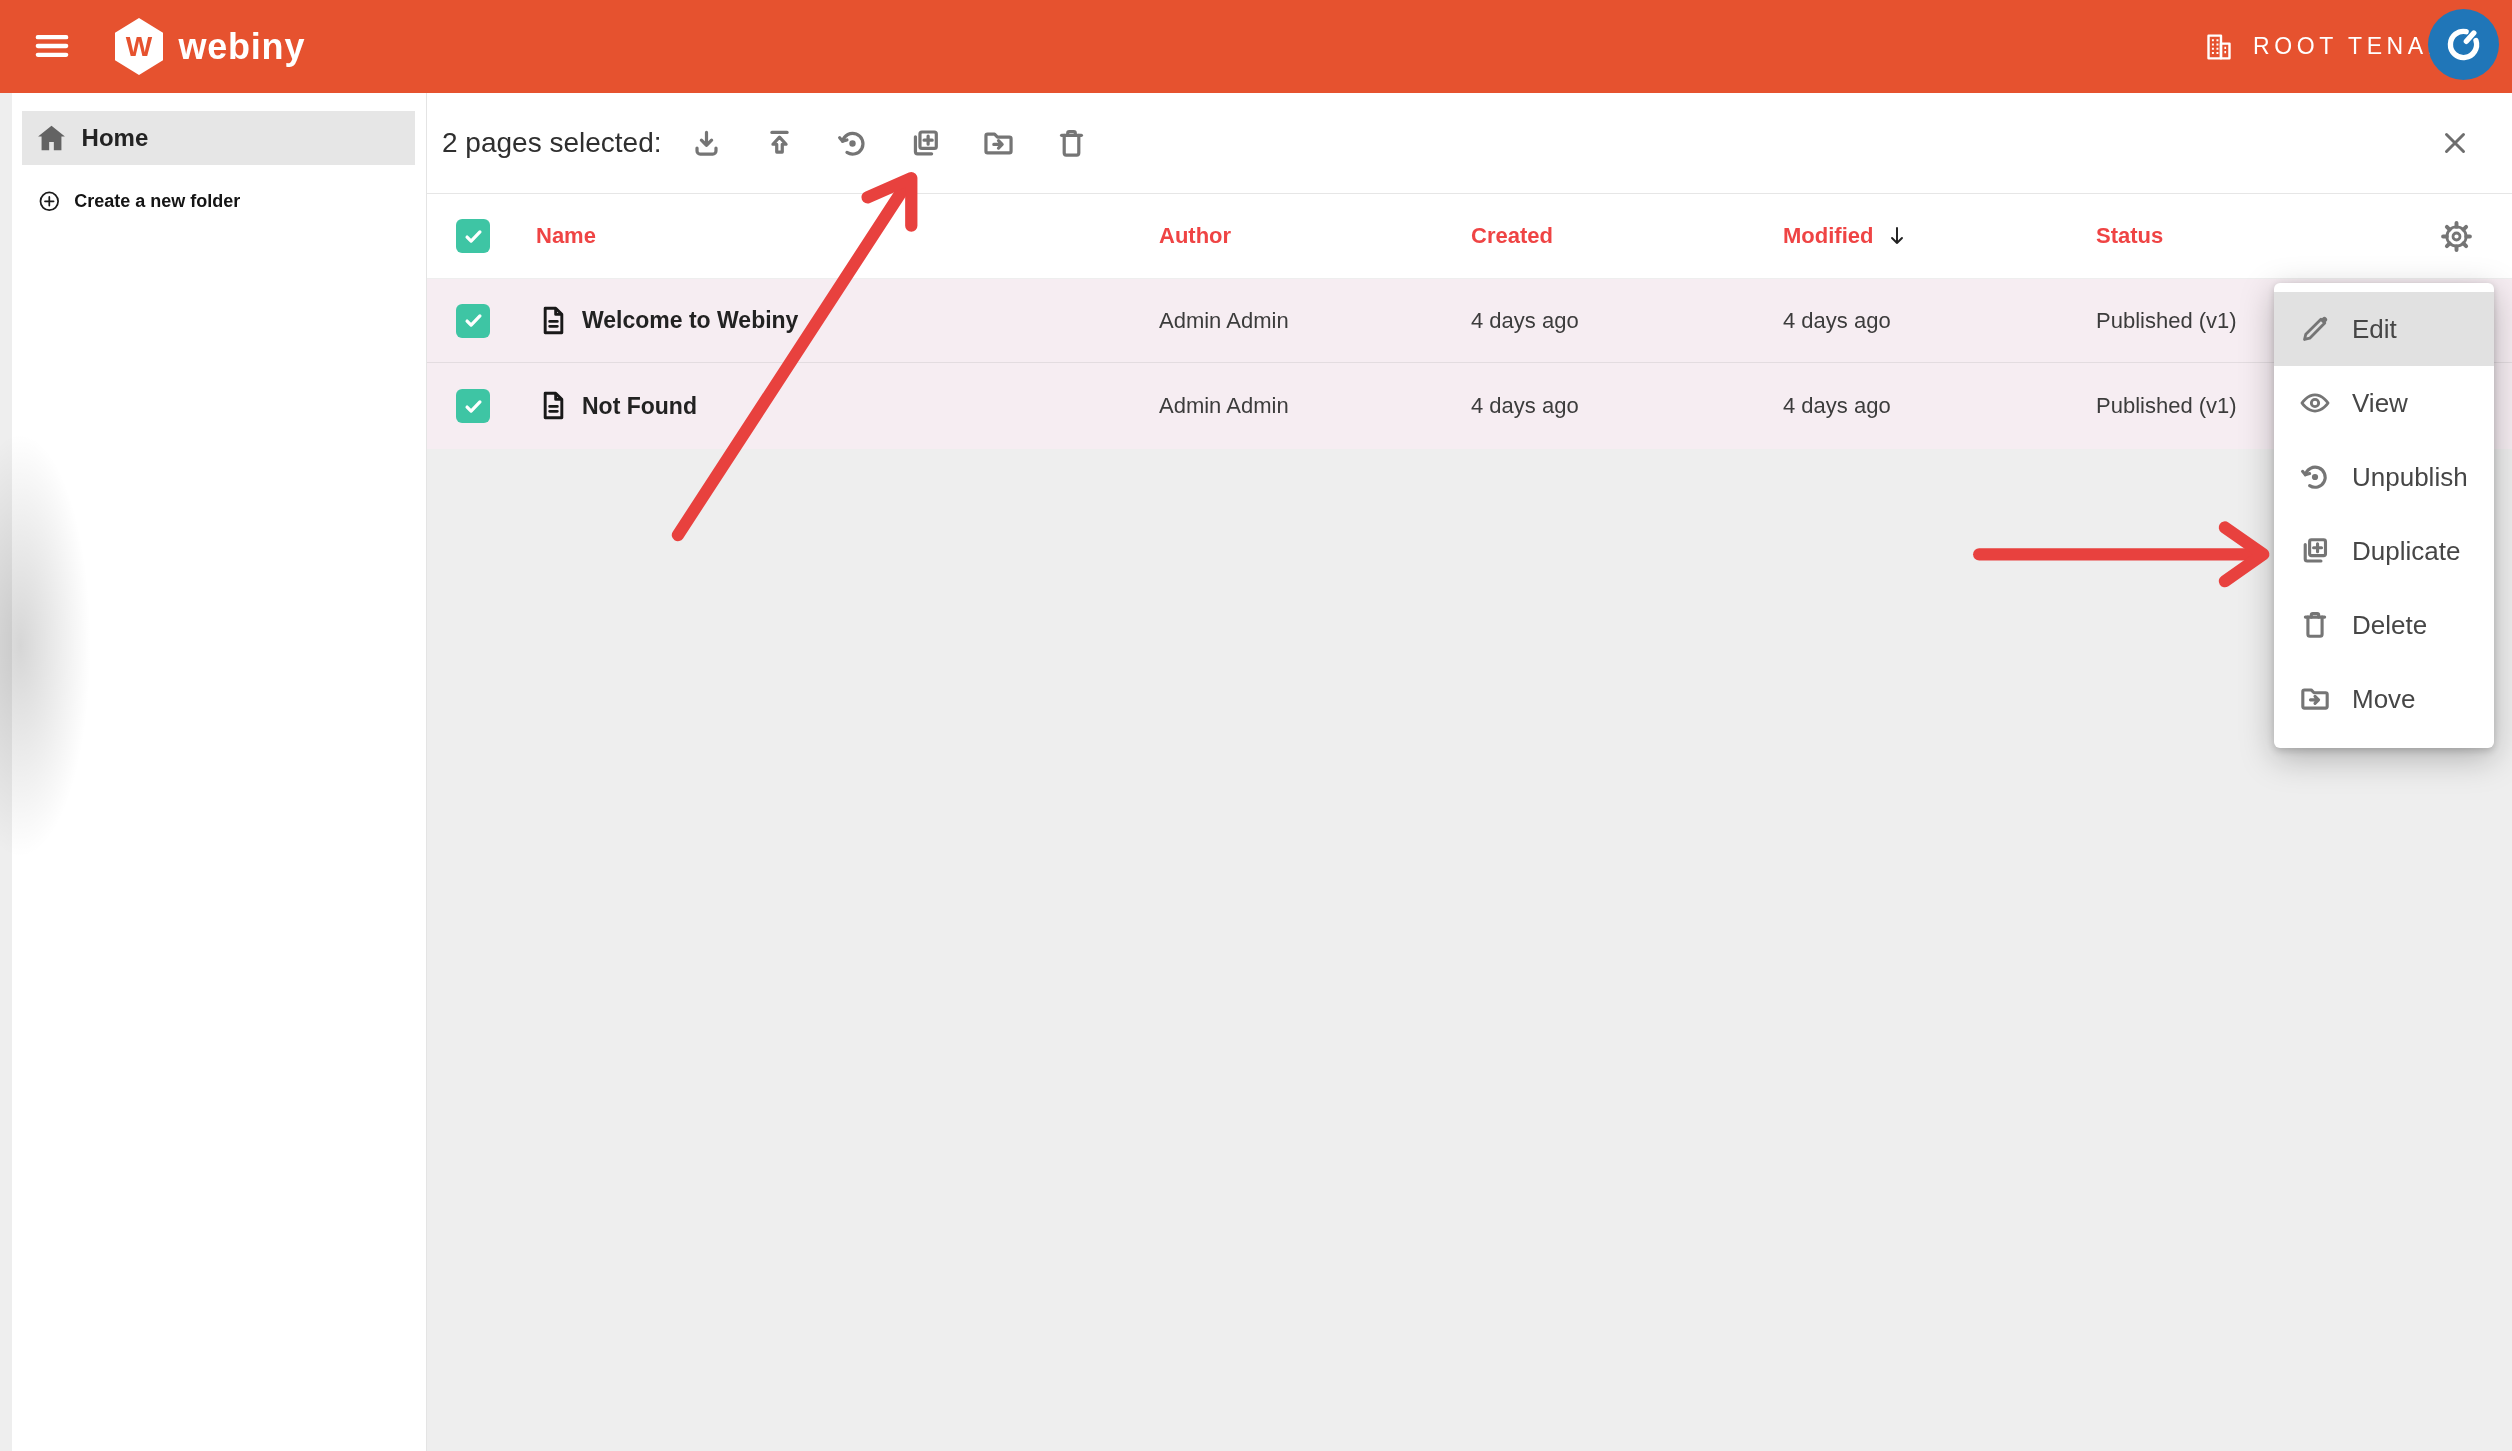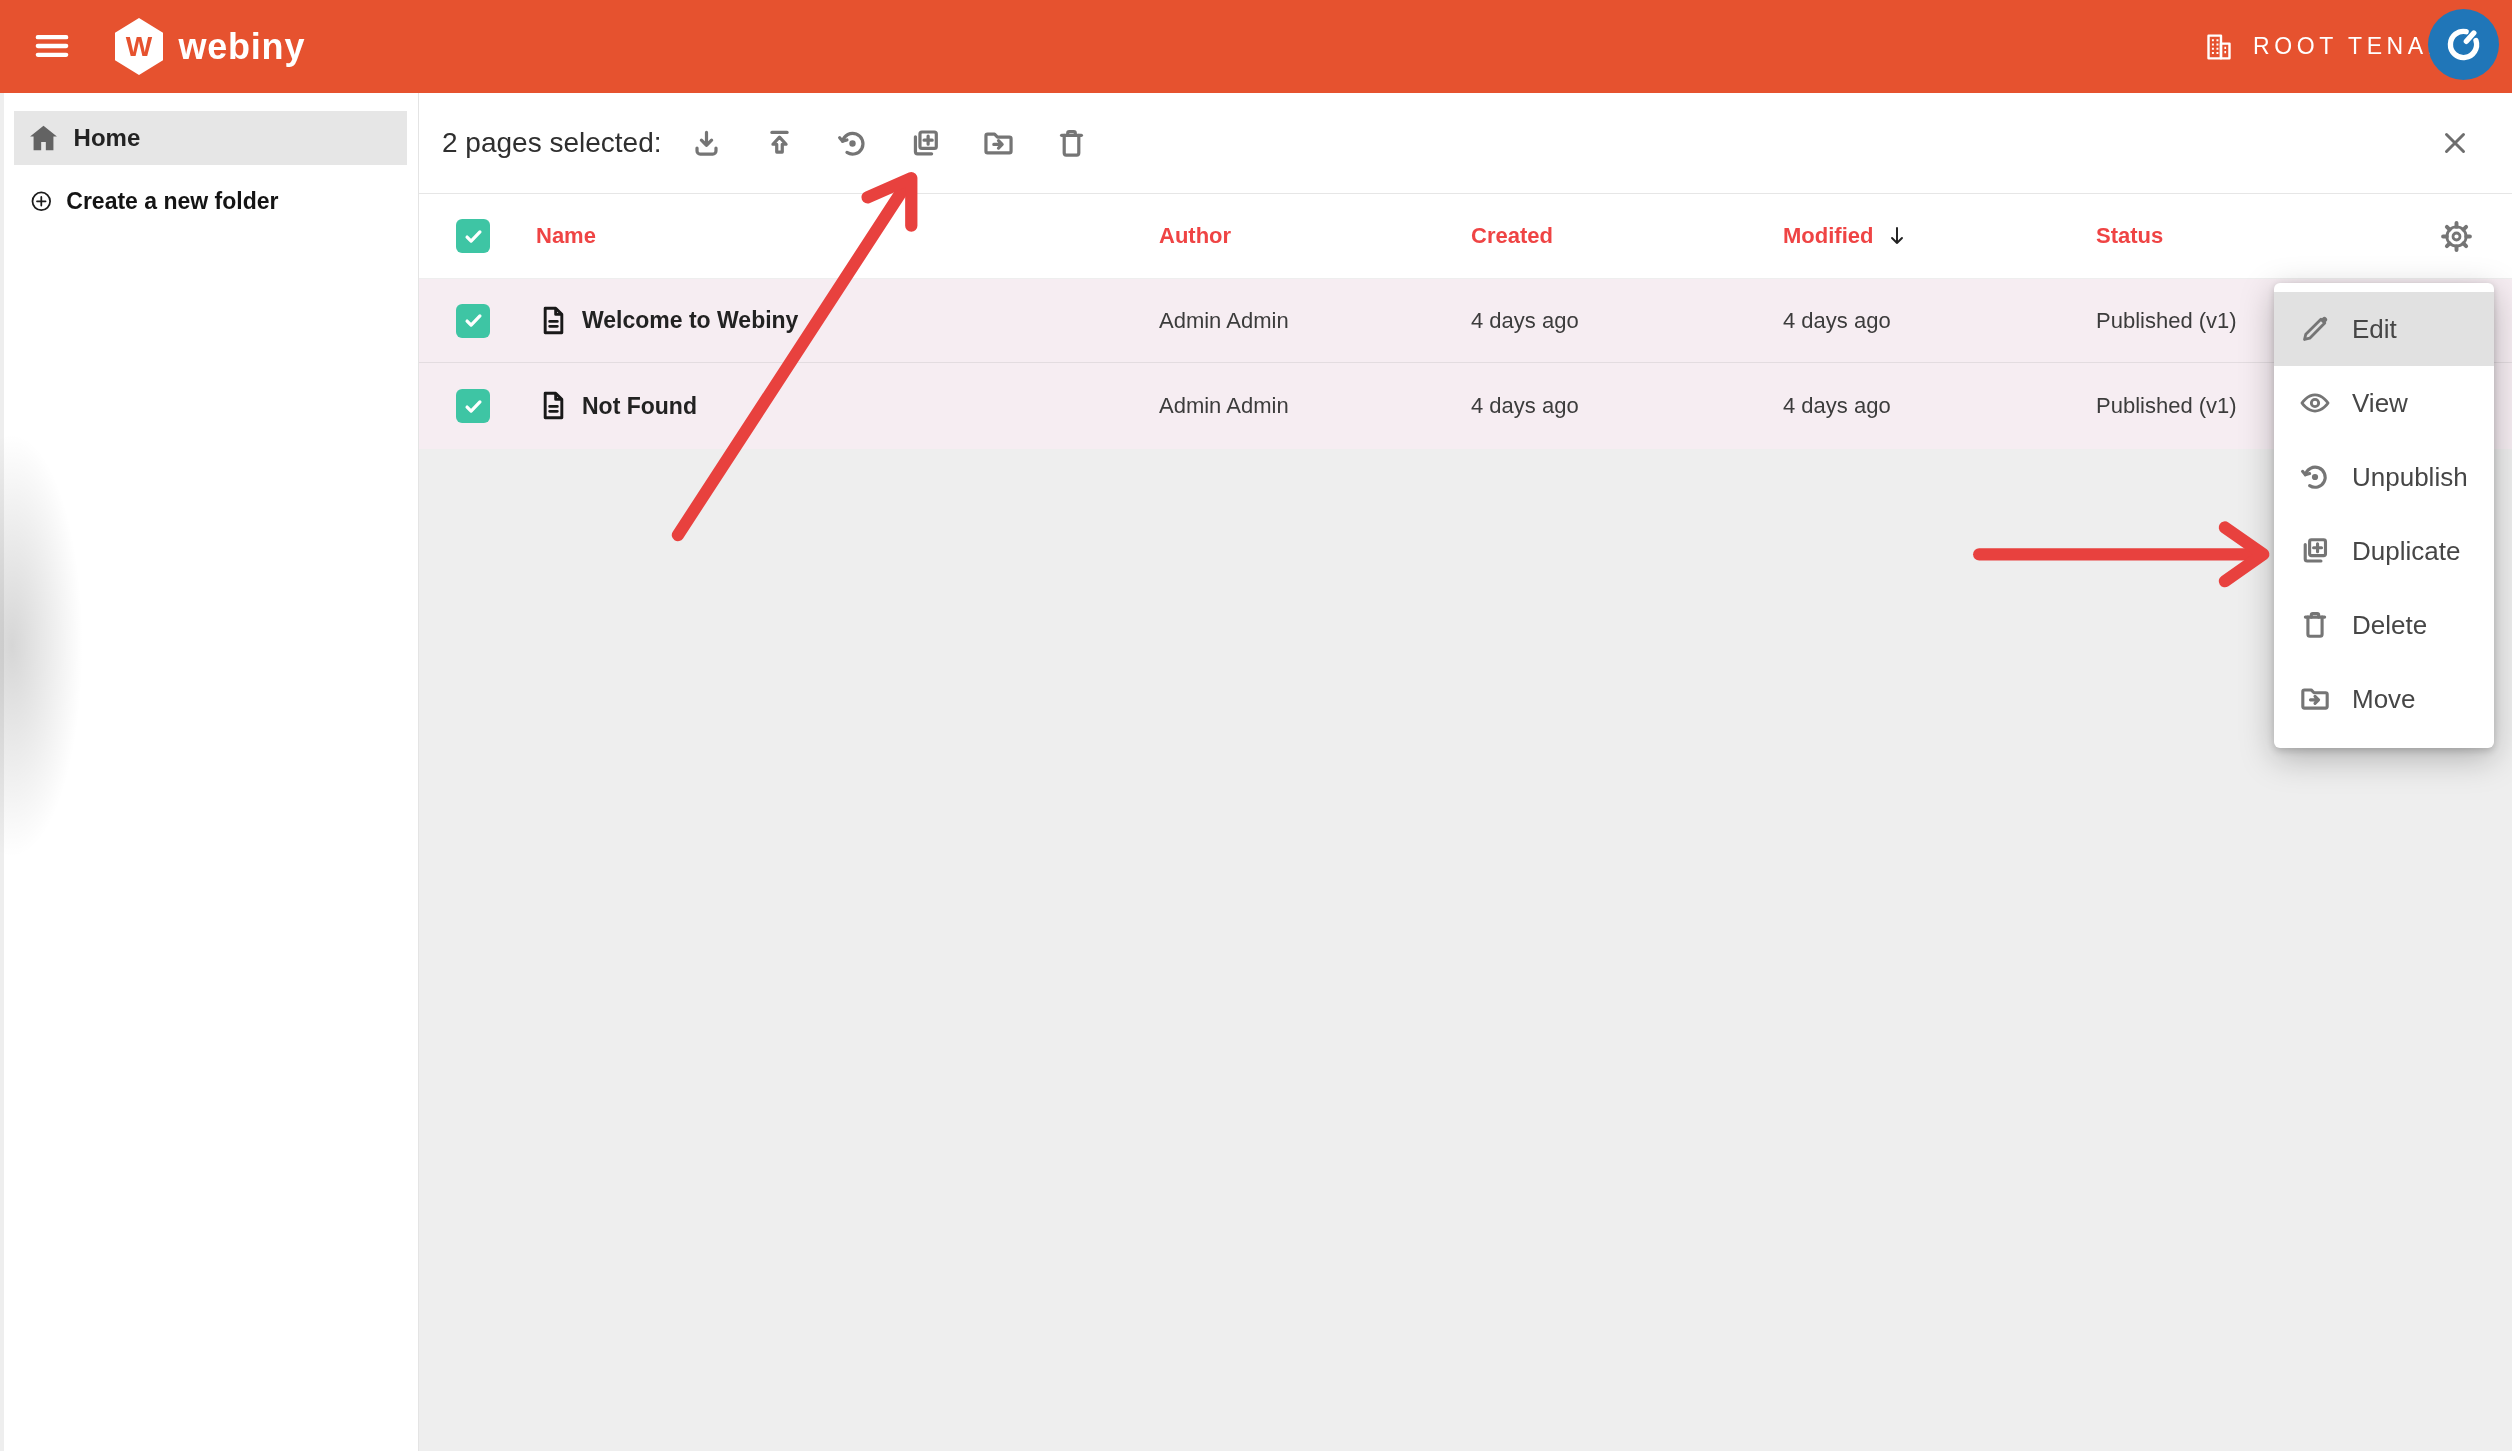--- a/index.html
+++ b/index.html
@@ -13,26 +13,26 @@
   .brand { position:absolute; left:115px; top:0; height:93px; display:flex; align-items:center; gap:15.4px; }
   .brand-hex { width:48px; height:57px; background:#ffffff; clip-path:polygon(50% 0,100% 26%,100% 74%,50% 100%,0 74%,0 26%);
                display:flex; align-items:center; justify-content:center; font-weight:800; font-size:28px; color:#e6522f; }
   .brand-name { color:#fff; font-size:36px; font-weight:700; letter-spacing:0.8px; }
   .tenant { position:absolute; left:2202px; top:0; height:93px; display:flex; align-items:center; gap:17px; color:#fff; cursor:pointer; }
   .tenant-label { font-size:23px; font-weight:500; letter-spacing:4.6px; }
   .avatar { position:absolute; left:2428px; top:9.2px; width:71px; height:71px; border-radius:50%; background:#2076b8;
             display:flex; align-items:center; justify-content:center; cursor:pointer; }
 
   
-  .sidebar { position:absolute; left:4px; top:93px; width:415px; height:1358px; background:#ffffff; border-right:1.5px solid #e4e4e4; z-index:5; }
+  .sidebar { position:absolute; left:12px; top:93px; width:415px; height:1358px; background:#ffffff; border-right:1.5px solid #e4e4e4; z-index:5; }
   .side-item { position:absolute; left:10px; right:11.5px; display:flex; align-items:center; cursor:pointer; }
   .side-home { top:18.4px; height:54px; background:#e6e6e6; padding-left:12.3px; gap:12.3px; }
   .side-home .side-label { font-size:24px; font-weight:700; color:#232323; }
   .side-create { top:84px; height:48px; padding-left:15.4px; gap:12.3px; }
-  .side-create .side-label { font-size:23px; font-weight:700; color:#141414; }
+  .side-create .side-label { font-size:18px; font-weight:700; color:#141414; }
   .drawer-shadow { position:absolute; left:-69px; top:322px; width:154px; height:461px;
                    background:radial-gradient(ellipse at center, rgba(0,0,0,0.16) 0%, rgba(0,0,0,0) 65%); pointer-events:none; }
 
   
   .main { position:absolute; left:415px; top:93px; right:0; bottom:0; background:#eeeeee; }
   .toolbar { position:absolute; left:0; right:0; top:0; height:101px; background:#ffffff; border-bottom:1.5px solid #e6e6e6; }
   .sel-text { position:absolute; left:27px; top:0; height:100px; display:flex; align-items:center; font-size:28px; color:#2f2f2f;text-align:center; }
   .tool-icons { position:absolute; left:274px; top:0; height:100px; display:flex; align-items:center; gap:38px; }
   .icon-btn { width:35px; height:35px; border:none; background:transparent; color:#757575; padding:0; cursor:pointer; display:flex; align-items:center; justify-content:center; }
   .close-btn { position:absolute; left:2022px; top:32px; }

